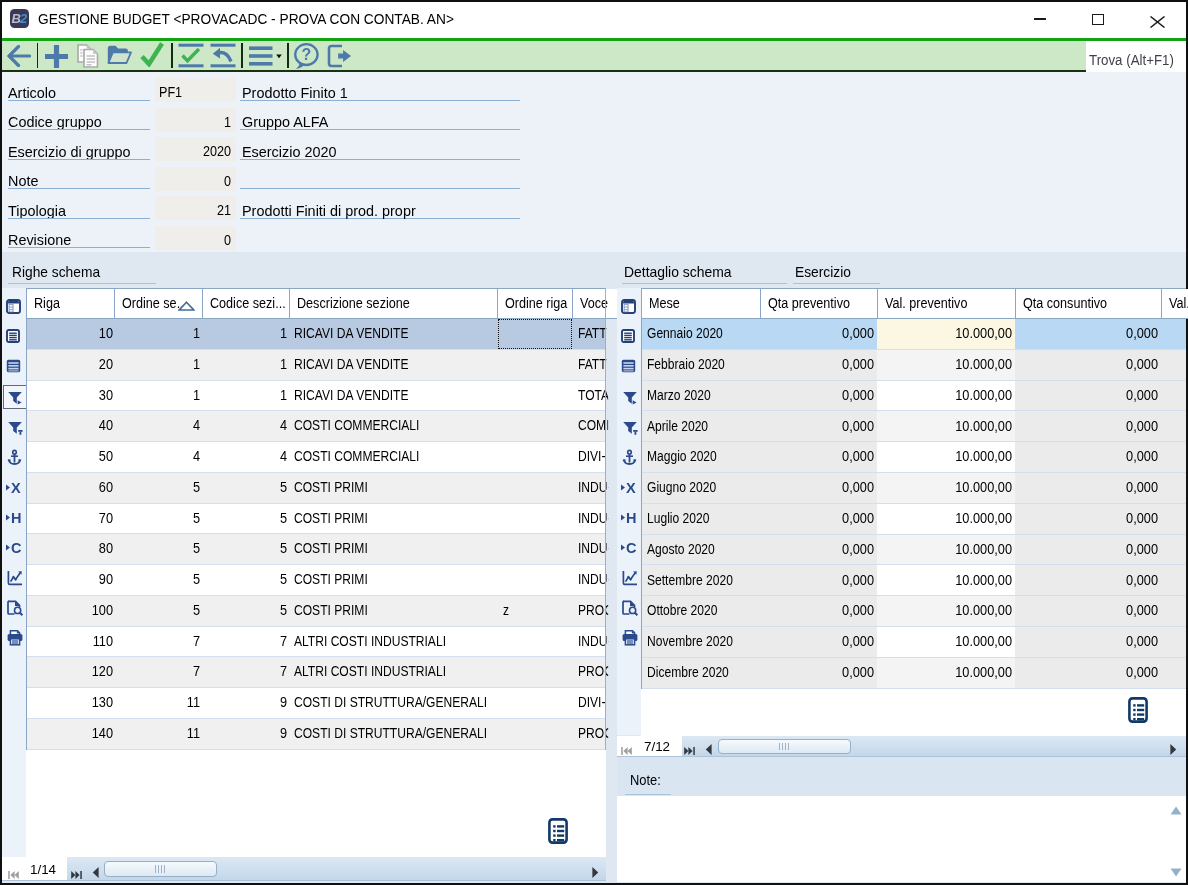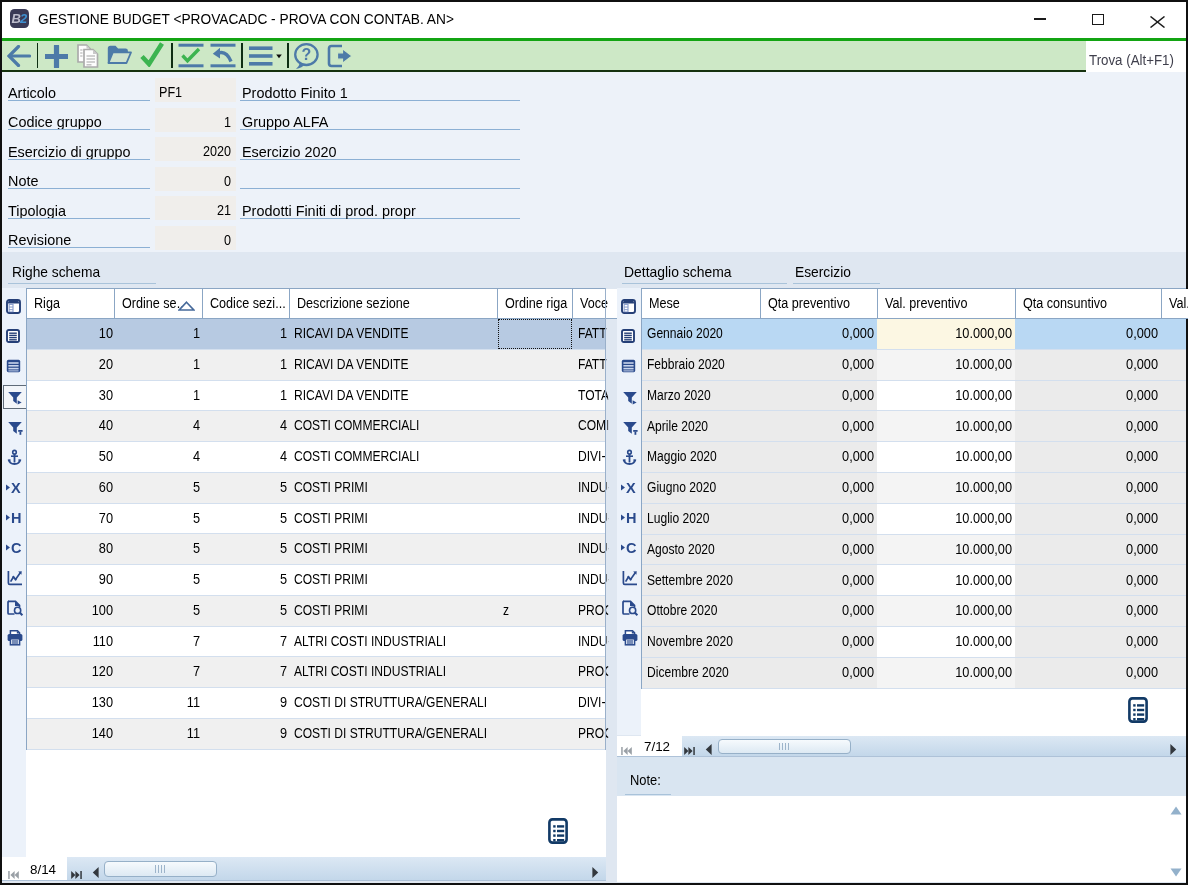--- a/index.html
+++ b/index.html
@@ -314,21 +314,21 @@
       <rect x="5.2" y="21" width="2.4" height="2.4" fill="#123a66"></rect>
       <rect x="9" y="21" width="7.2" height="2.4" fill="#123a66"></rect>
     </svg></div>
 <div class="abs" style="left:2px;top:857px;width:603.5px;height:24px;background:linear-gradient(#dce8f4,#c3d7ea);border-bottom:1px solid #aec2d8;"></div>
 <div class="abs" style="left:2px;top:857px;width:65px;height:23px;background:#fff;"></div>
 <div style="position:absolute;left:8px;top:865px;"><svg width="11" height="8" viewBox="0 0 11 8">
       <rect x="0.2" y="0" width="1.5" height="8" fill="#9aa0a6"></rect>
       <path d="M6.6 0 L2.4 4 L6.6 8 Z" fill="#9aa0a6"></path>
       <path d="M10.8 0 L6.6 4 L10.8 8 Z" fill="#9aa0a6"></path>
     </svg></div>
-<div class="abs" style="left:30px;top:862.3px;font-size:13.4px;color:#000;">8/14</div>
+<div class="abs" style="left:30px;top:862.3px;font-size:13.4px;color:#000;">1/14</div>
 <div style="position:absolute;left:71px;top:865px;"><svg width="11" height="8" viewBox="0 0 11 8">
       <path d="M0.2 0 L4.4 4 L0.2 8 Z" fill="#33383e"></path>
       <path d="M4.4 0 L8.6 4 L4.4 8 Z" fill="#33383e"></path>
       <rect x="9.3" y="0" width="1.5" height="8" fill="#33383e"></rect>
     </svg></div>
 <div style="position:absolute;left:92px;top:863.5px;"><svg width="7" height="11" viewBox="0 0 7 11">
       <path d="M6.6 0 L0.8 5.5 L6.6 11 Z" fill="#33383e"></path>
     </svg></div>
 <div style="position:absolute;left:104px;top:860.5px;width:113px;height:16px;background:linear-gradient(#f6fafd,#dde9f3);border:1px solid #96b0c8;border-radius:4px;box-sizing:border-box;"></div>
 <div style="position:absolute;left:154.5px;top:864.5px;width:1.3px;height:8px;background:#9db4ca;"></div>

